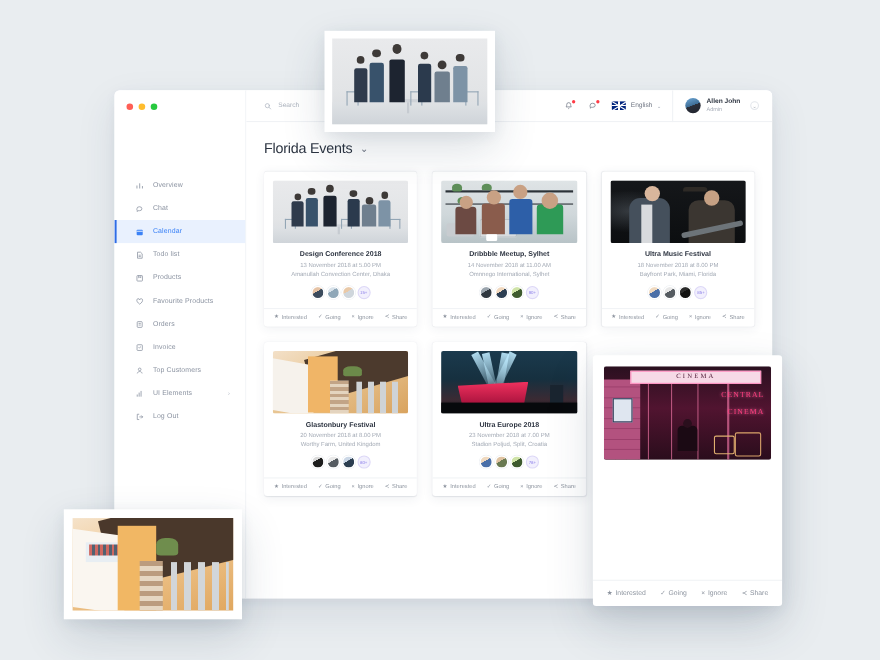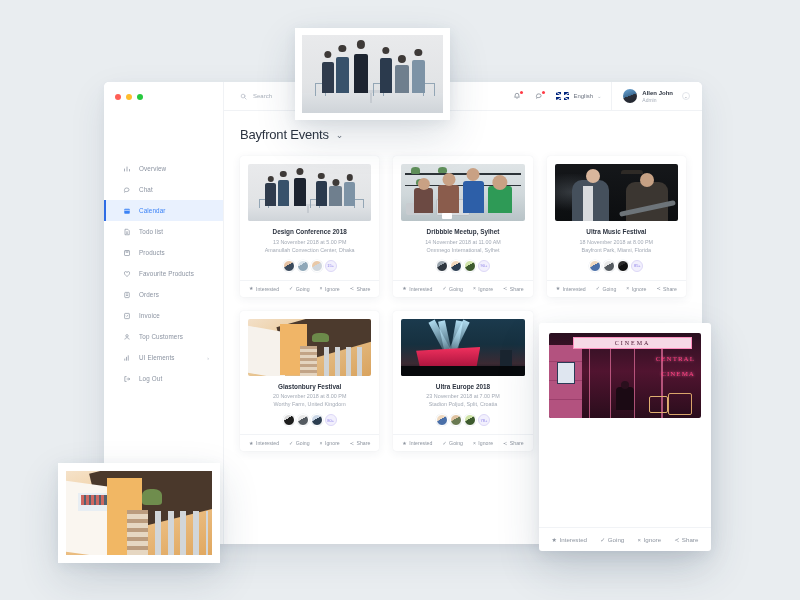--- a/index.html
+++ b/index.html
@@ -457,21 +457,21 @@
               <span class="uname" style="display:block">Allen John</span>
               <span class="urole" style="display:block">Admin</span>
             </span>
             <span class="ucaret">⌄</span>
           </div>
         </div>
       </header>
 
       <section class="content">
         <div class="page-title-row">
-          <h1 class="page-title">Bayfront Events</h1>
+          <h1 class="page-title">Florida Events</h1>
           <span class="title-caret">⌄</span>
         </div>
 
         <div class="grid">
 
           <article class="card">
             <div class="card-pad">
               <div class="thumb">
                 <div class="ph ph-conf">
                   <div class="fl"></div>

